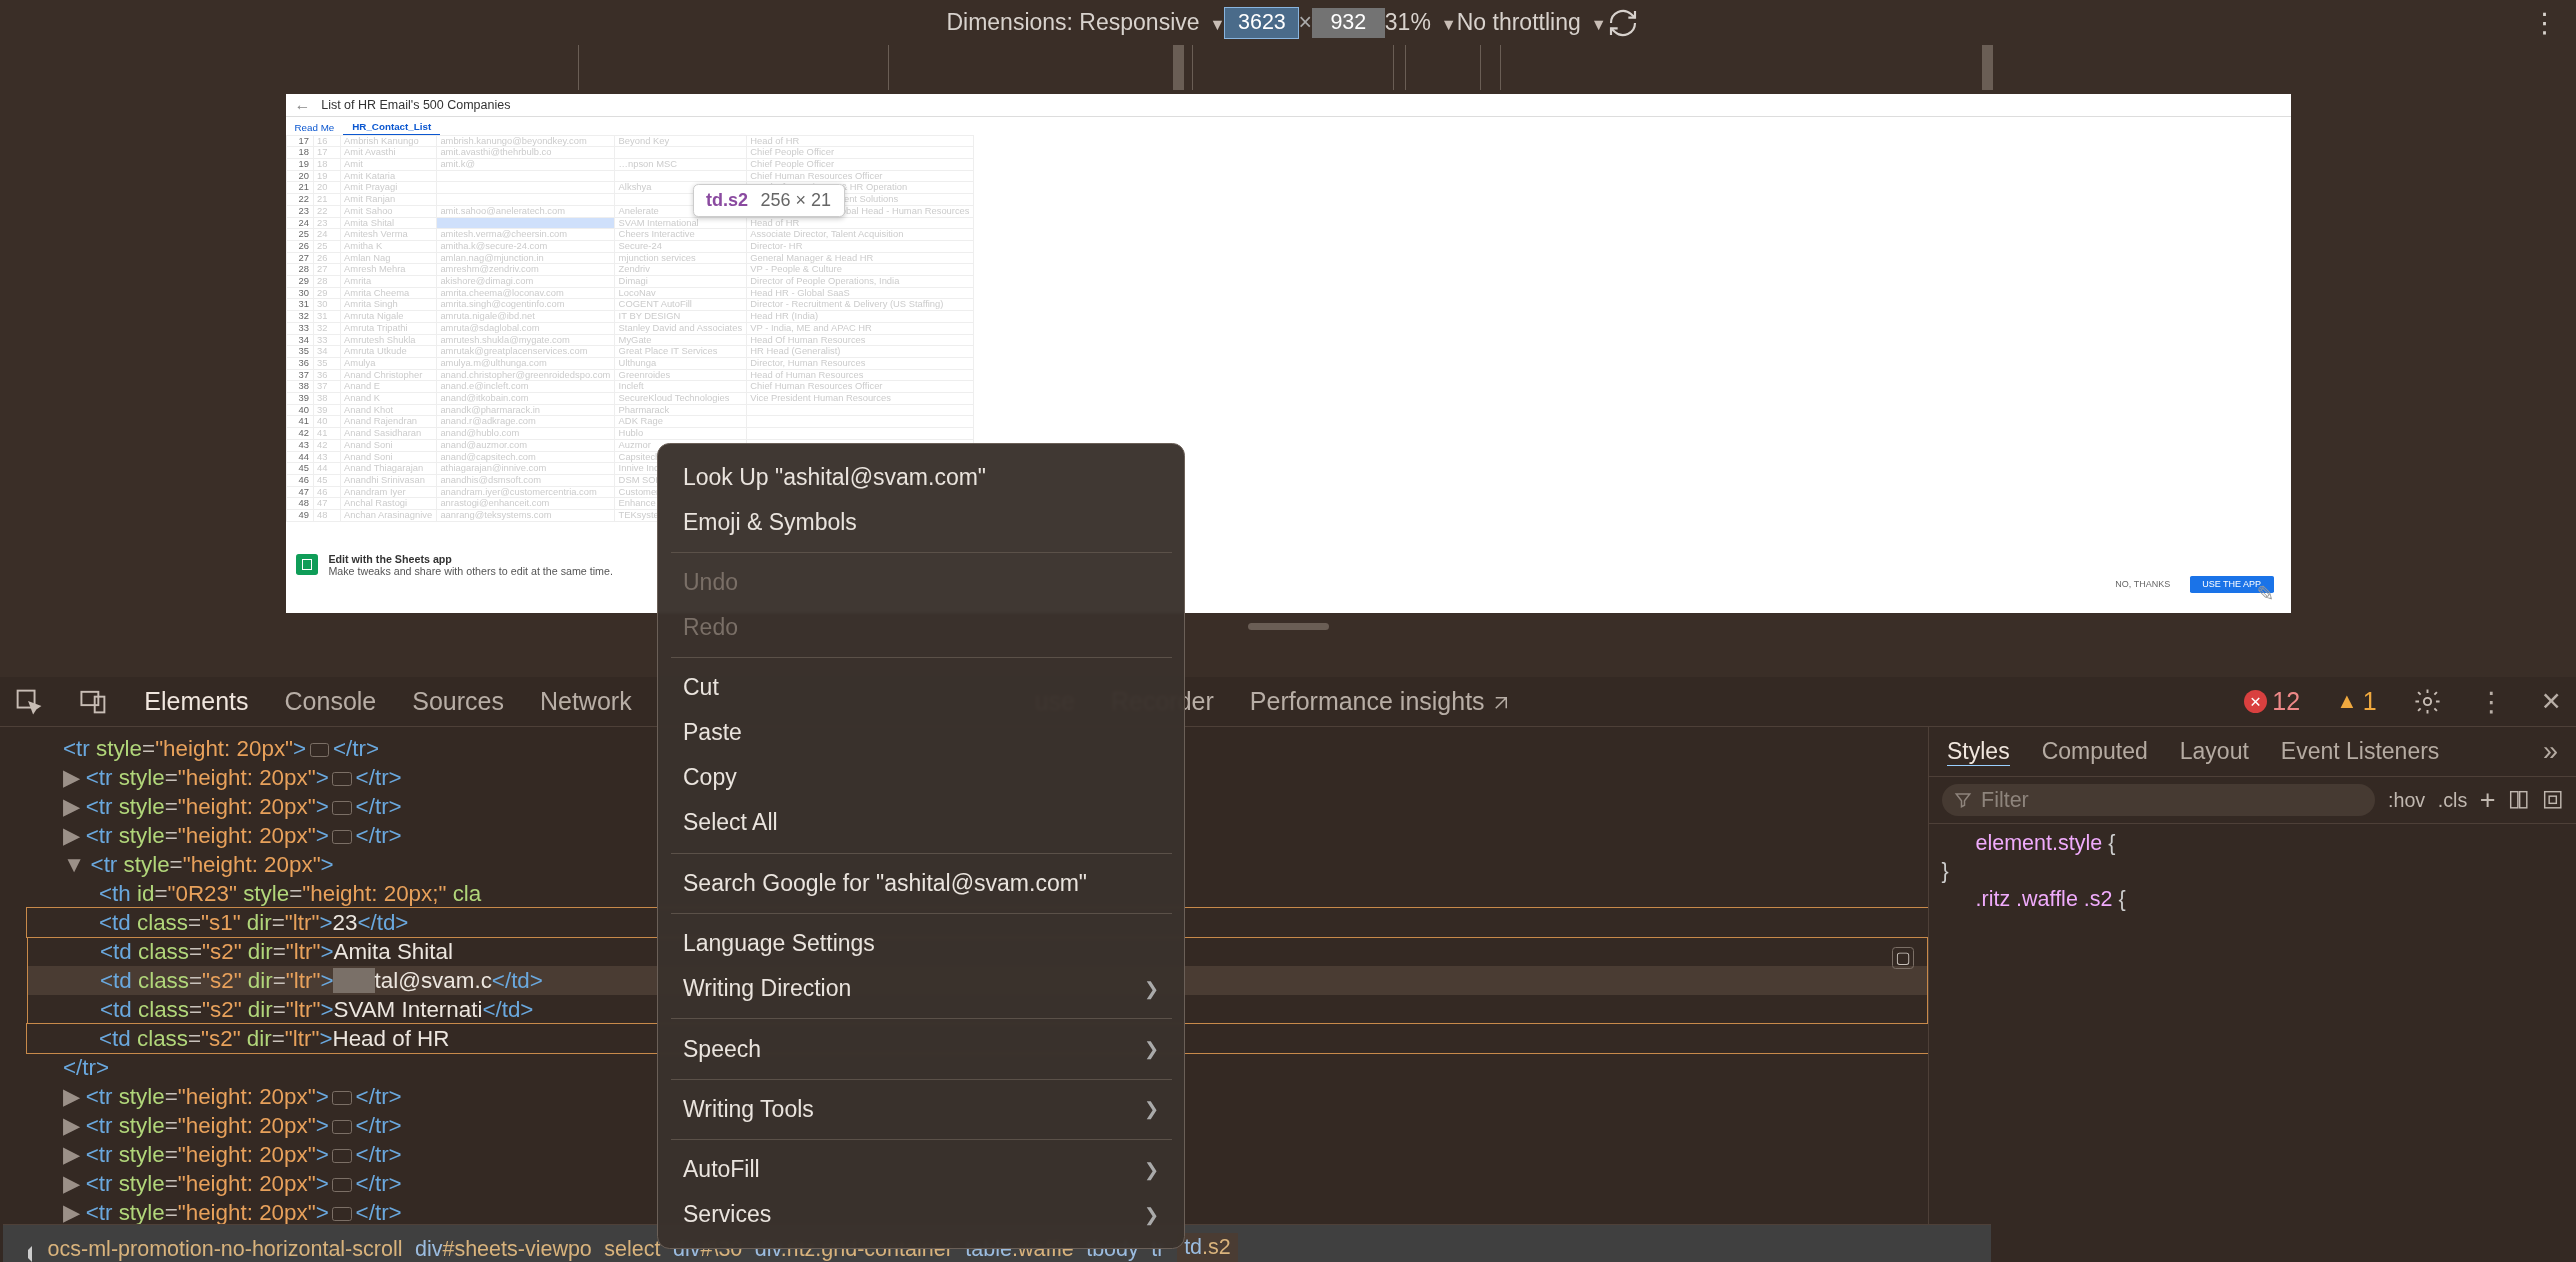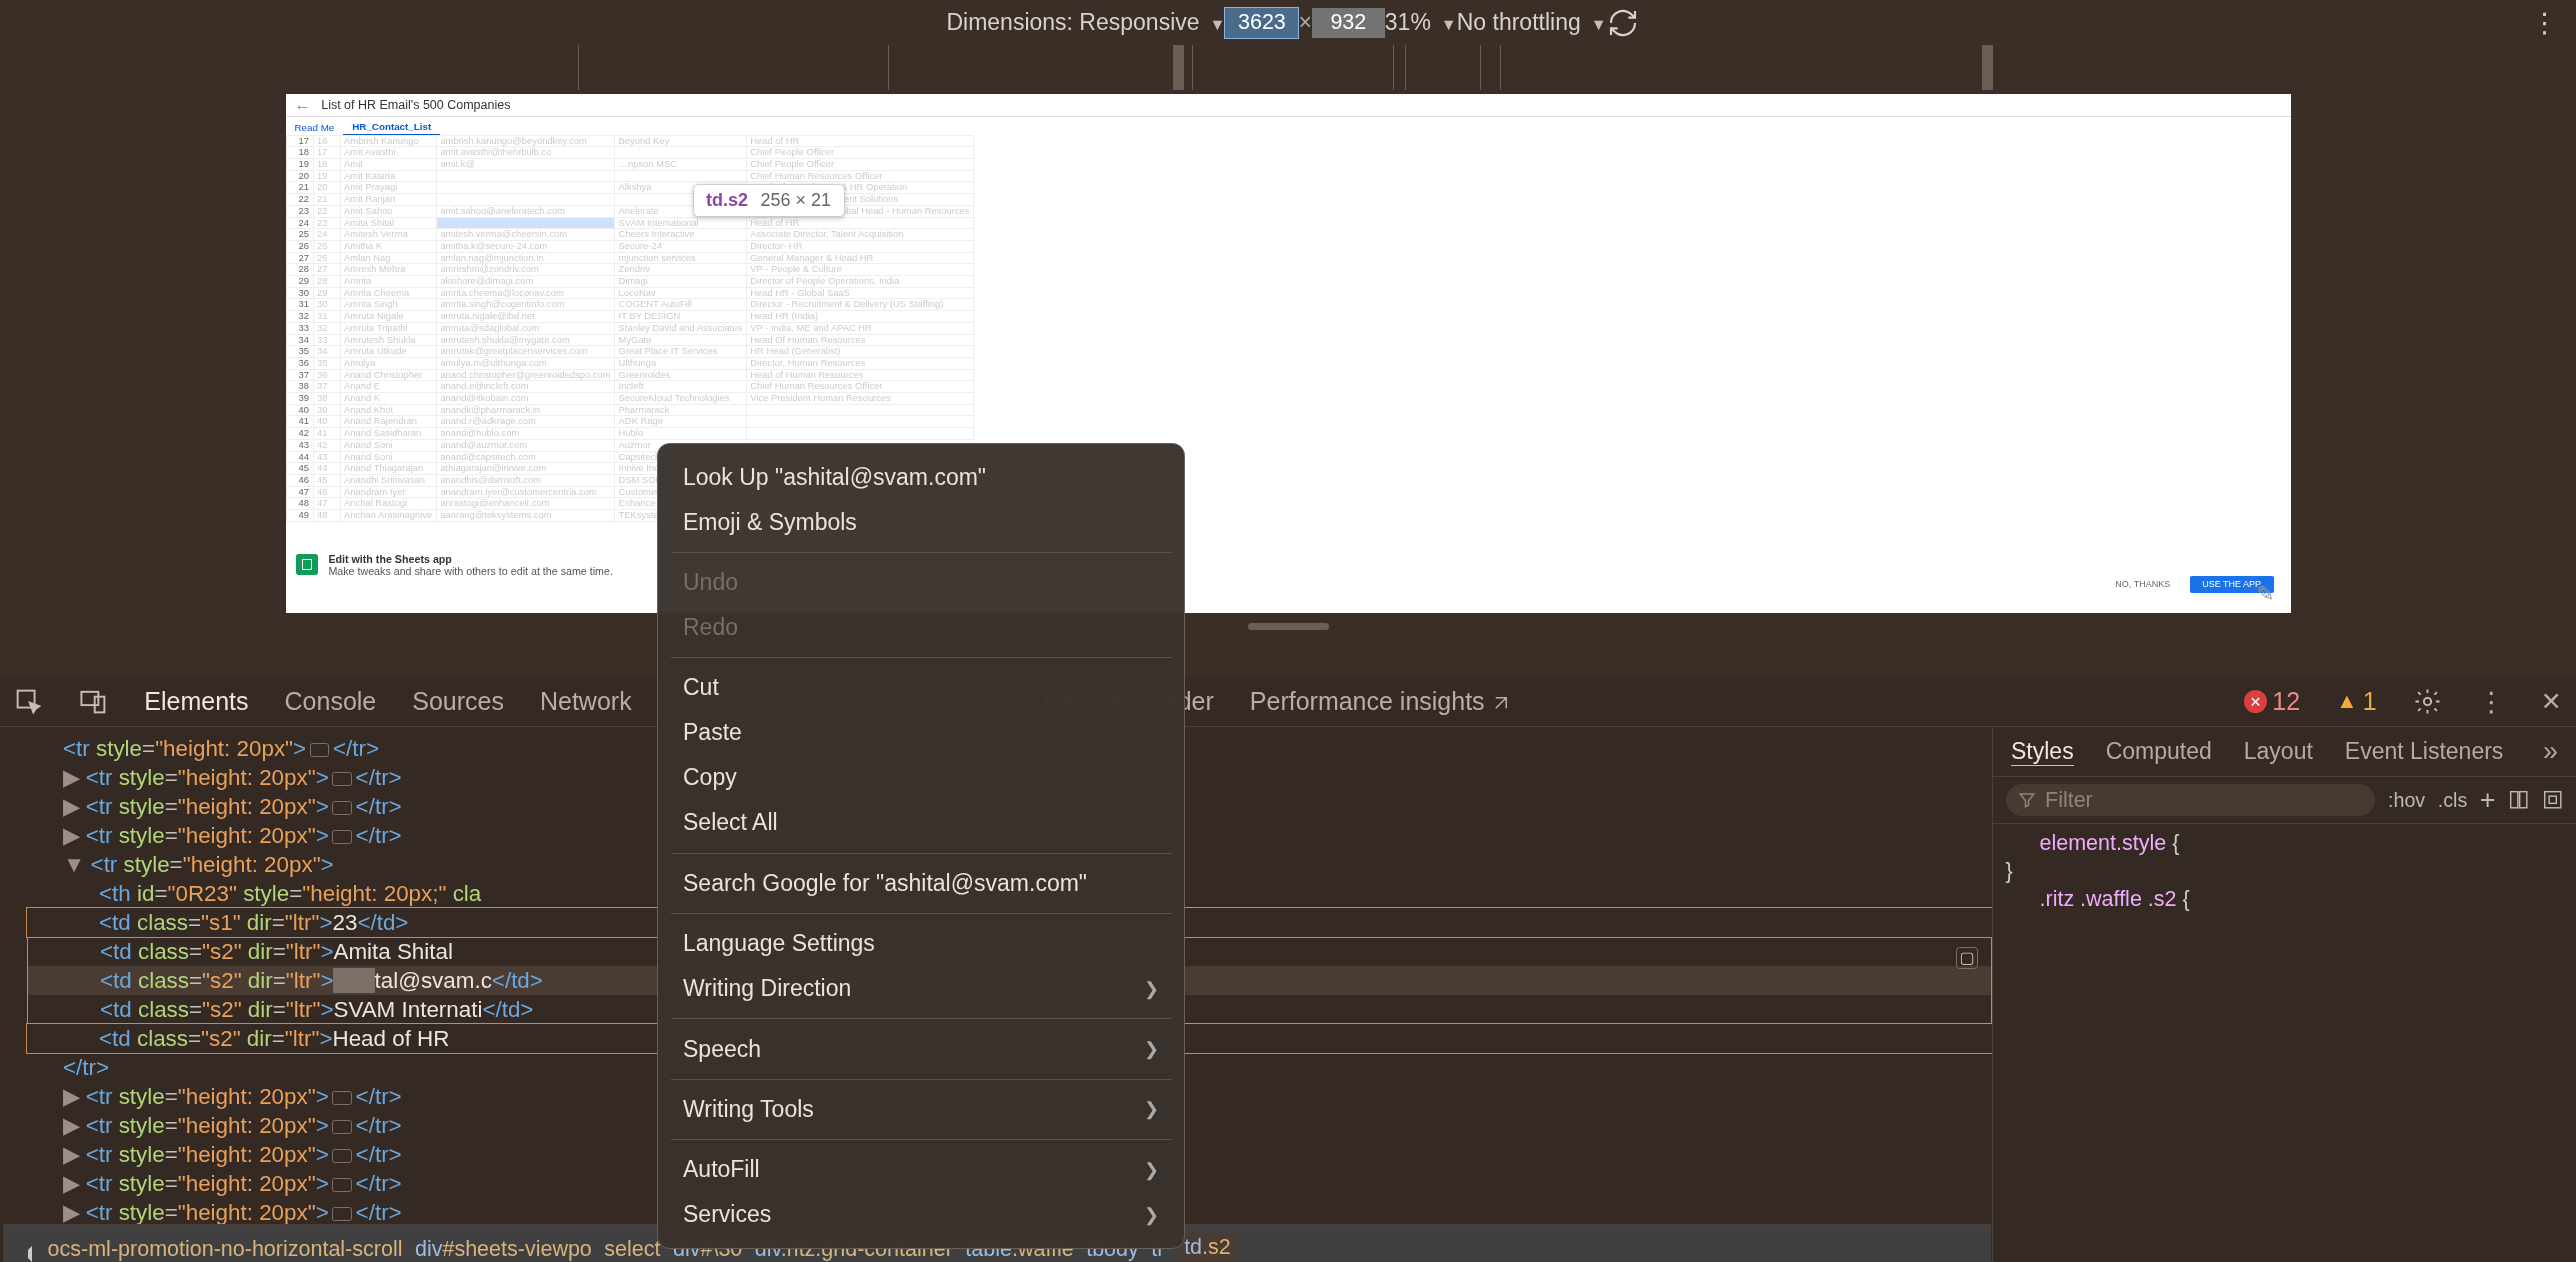--- a/index.html
+++ b/index.html
@@ -84,21 +84,21 @@
 .elements .indent1 { padding-left: 36px; }
 .elements .indent2 { padding-left: 72px; }
 .elements .collapsed-dots { display: inline-block; width: 19.7px; height: 14.3px; border: 0.9px solid #7b6f66; border-radius: 2.7px; vertical-align: middle; margin: 0 3.6px;}
 .elements .sel-row { background: #4a3c33; }
 .elements .box-row { outline: 0.9px solid #c98a4a; outline-offset: -0.9px; }
 .elements .box-row2 { border-left: 0.9px solid #c98a4a; border-right: 0.9px solid #c98a4a; }
 .elements .redact { background: #7a7068; color: transparent; }
 .elements .side-dots { position:absolute; left:-23px; top: 227px; color:#888; letter-spacing:1.8px;}
 .elements .eol-open { position:absolute; right:14.3px; top: 220px; width:21.5px; height:21.5px; border:0.9px solid #7b6f66; border-radius:3.6px; display:flex; align-items:center; justify-content:center; font-size:16px;}
 
-.styles { width: 584px; border-left: 0.9px solid #4e4038; display: flex; flex-direction: column; }
+.styles { width: 648px; border-left: 0.9px solid #4e4038; display: flex; flex-direction: column; }
 .styles-tabs { height: 50px; display: flex; align-items: center; gap: 32px; padding: 0 18px; font-size: 23px; color: #b5aba2; border-bottom: 0.9px solid #4e4038; }
 .styles-tabs .t.active { color: #f0e6de; border-bottom: 1.8px solid #9ad0ff; }
 .styles-tabs .more { margin-left: auto; font-size: 27px; }
 .styles-toolbar { height: 47px; display: flex; align-items: center; gap: 12.5px; padding: 0 12.5px; border-bottom: 0.9px solid #4e4038; }
 .styles-toolbar .filter { flex:1; background: #463a32; border-radius: 16px; height: 32px; display: flex; align-items: center; padding: 0 12.5px; color: #8e847c; font-size: 21.5px; gap: 9px; }
 .styles-toolbar .chip { font-size: 19.7px; color: #c1b8b0; }
 .styles-rules { flex:1; overflow:hidden; font-family: Menlo, monospace; font-size: 21.5px; line-height: 28px; padding: 5.4px 12.5px; }
 .sel-c { color: #f0abfc; margin-left: 34px; }
 .rule-src { float: right; color: #8aaed6; text-decoration: underline; font-size: 19.7px; }
 

